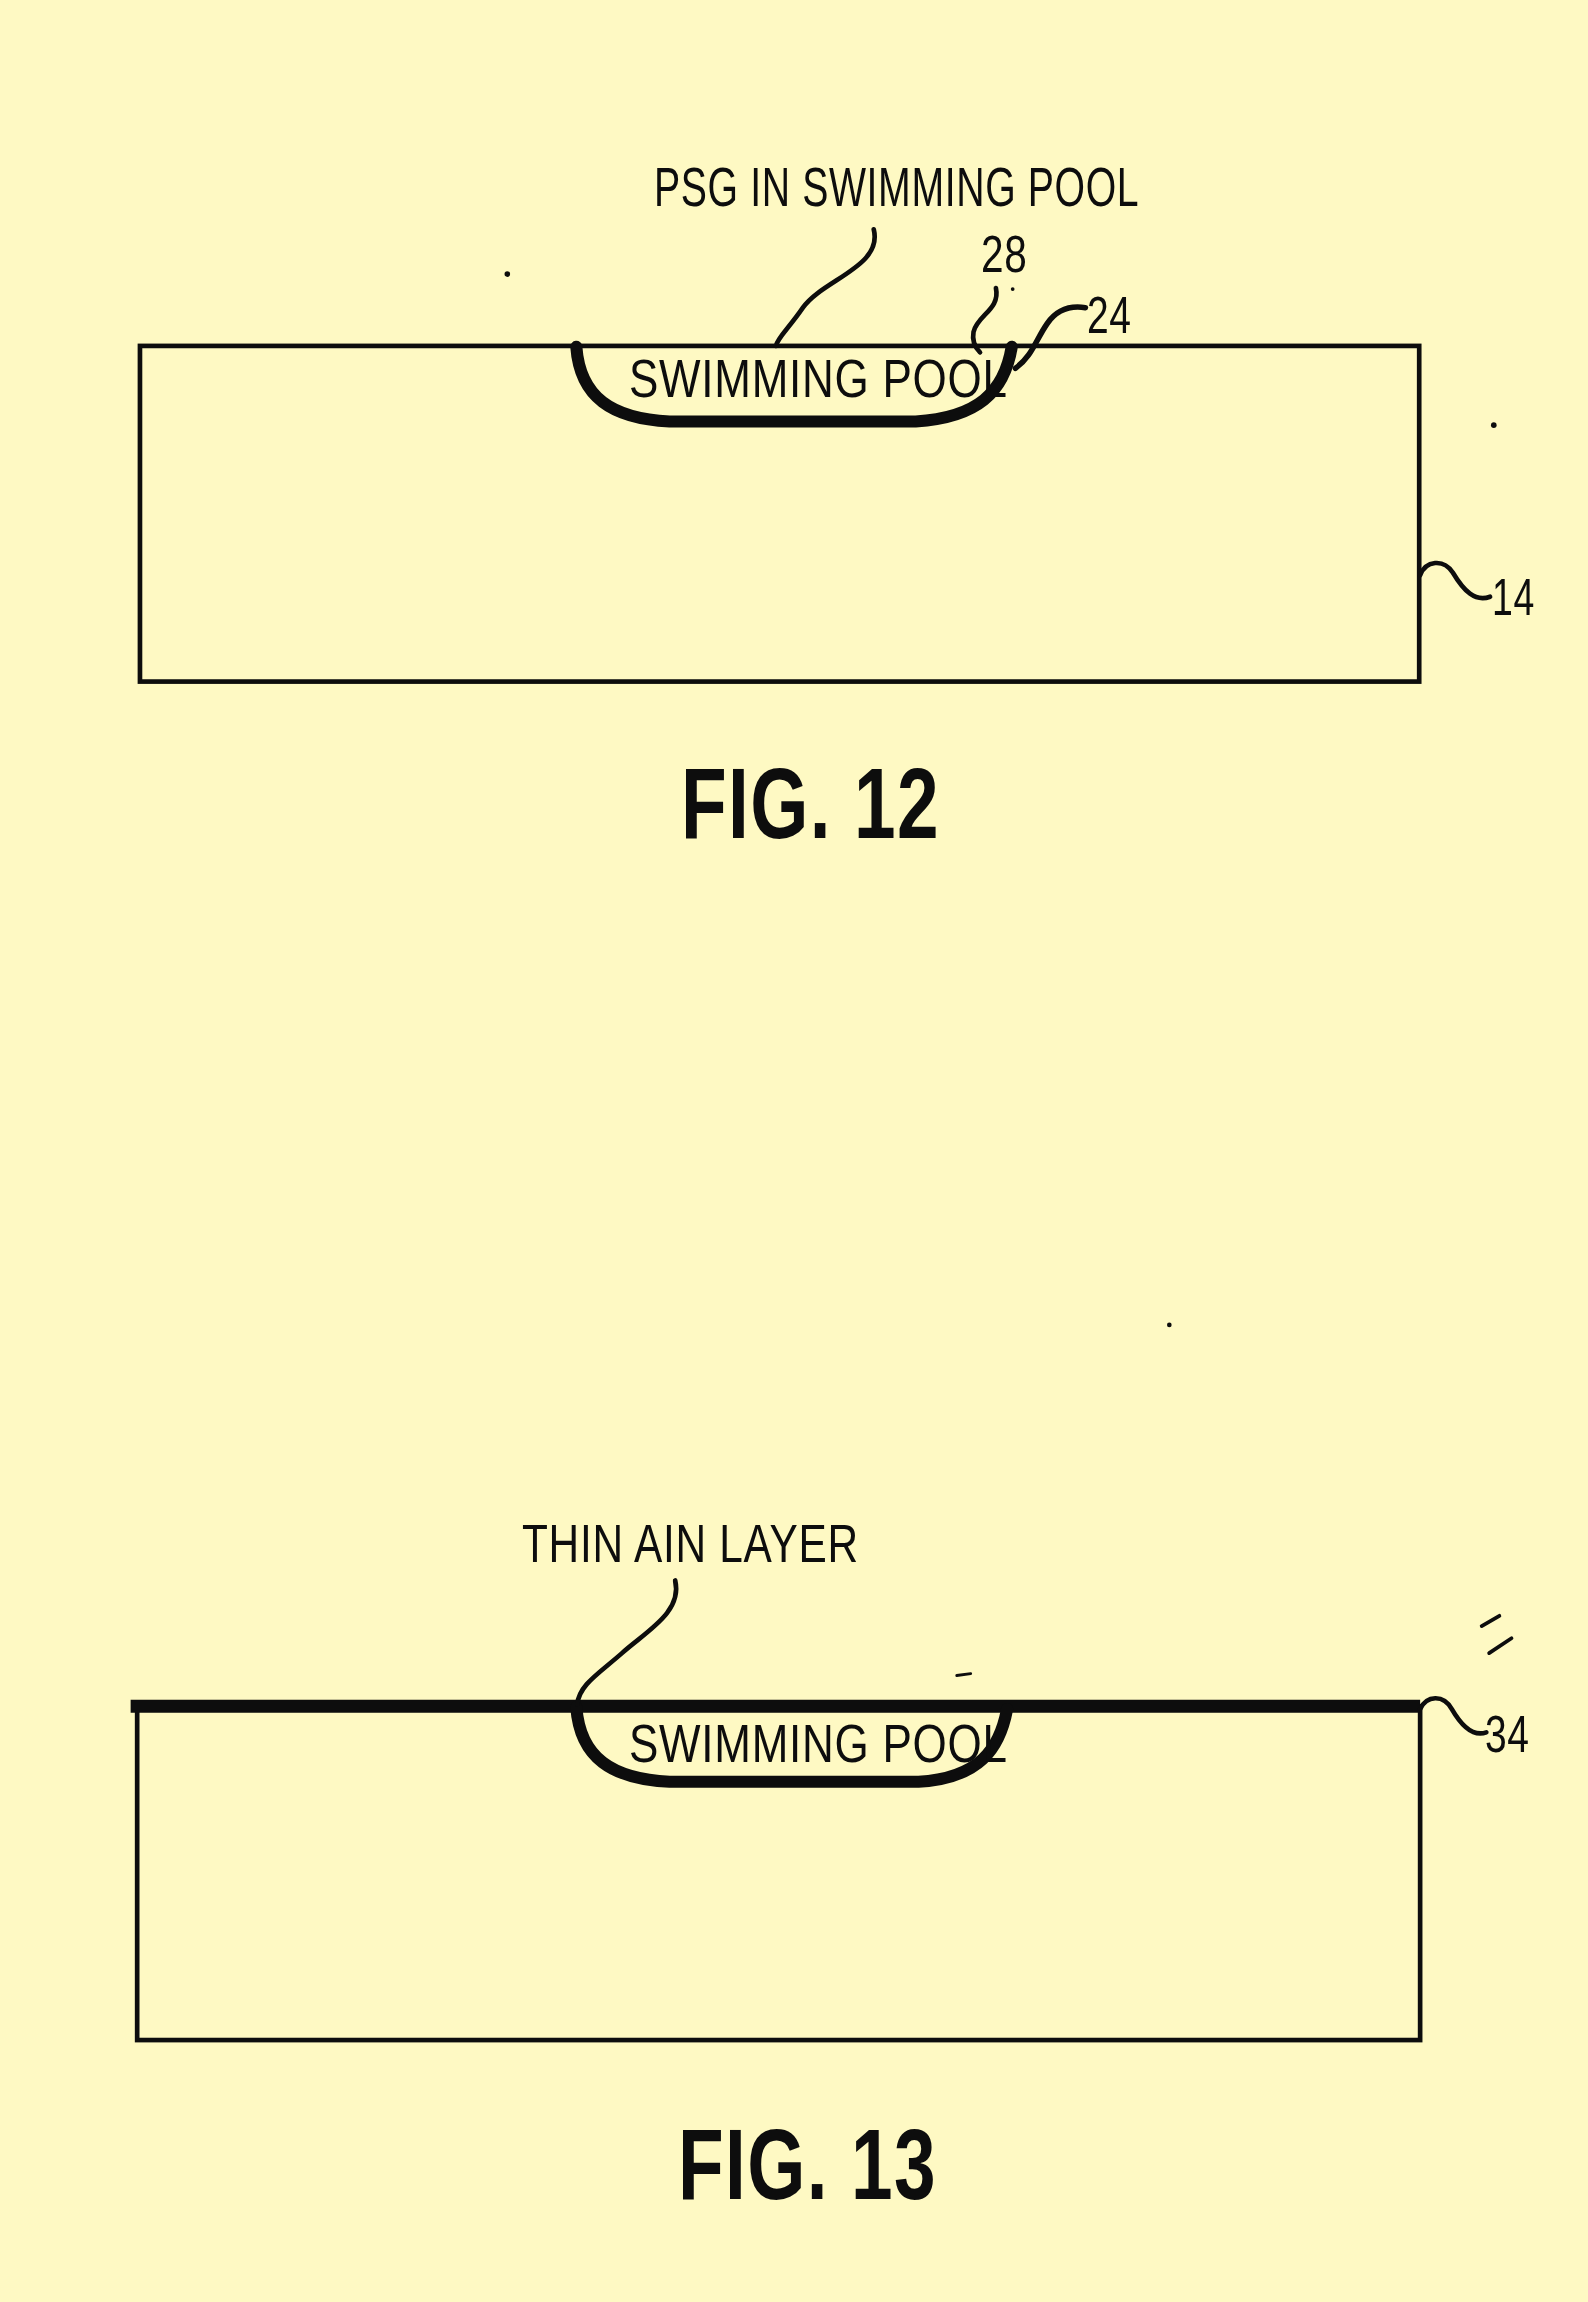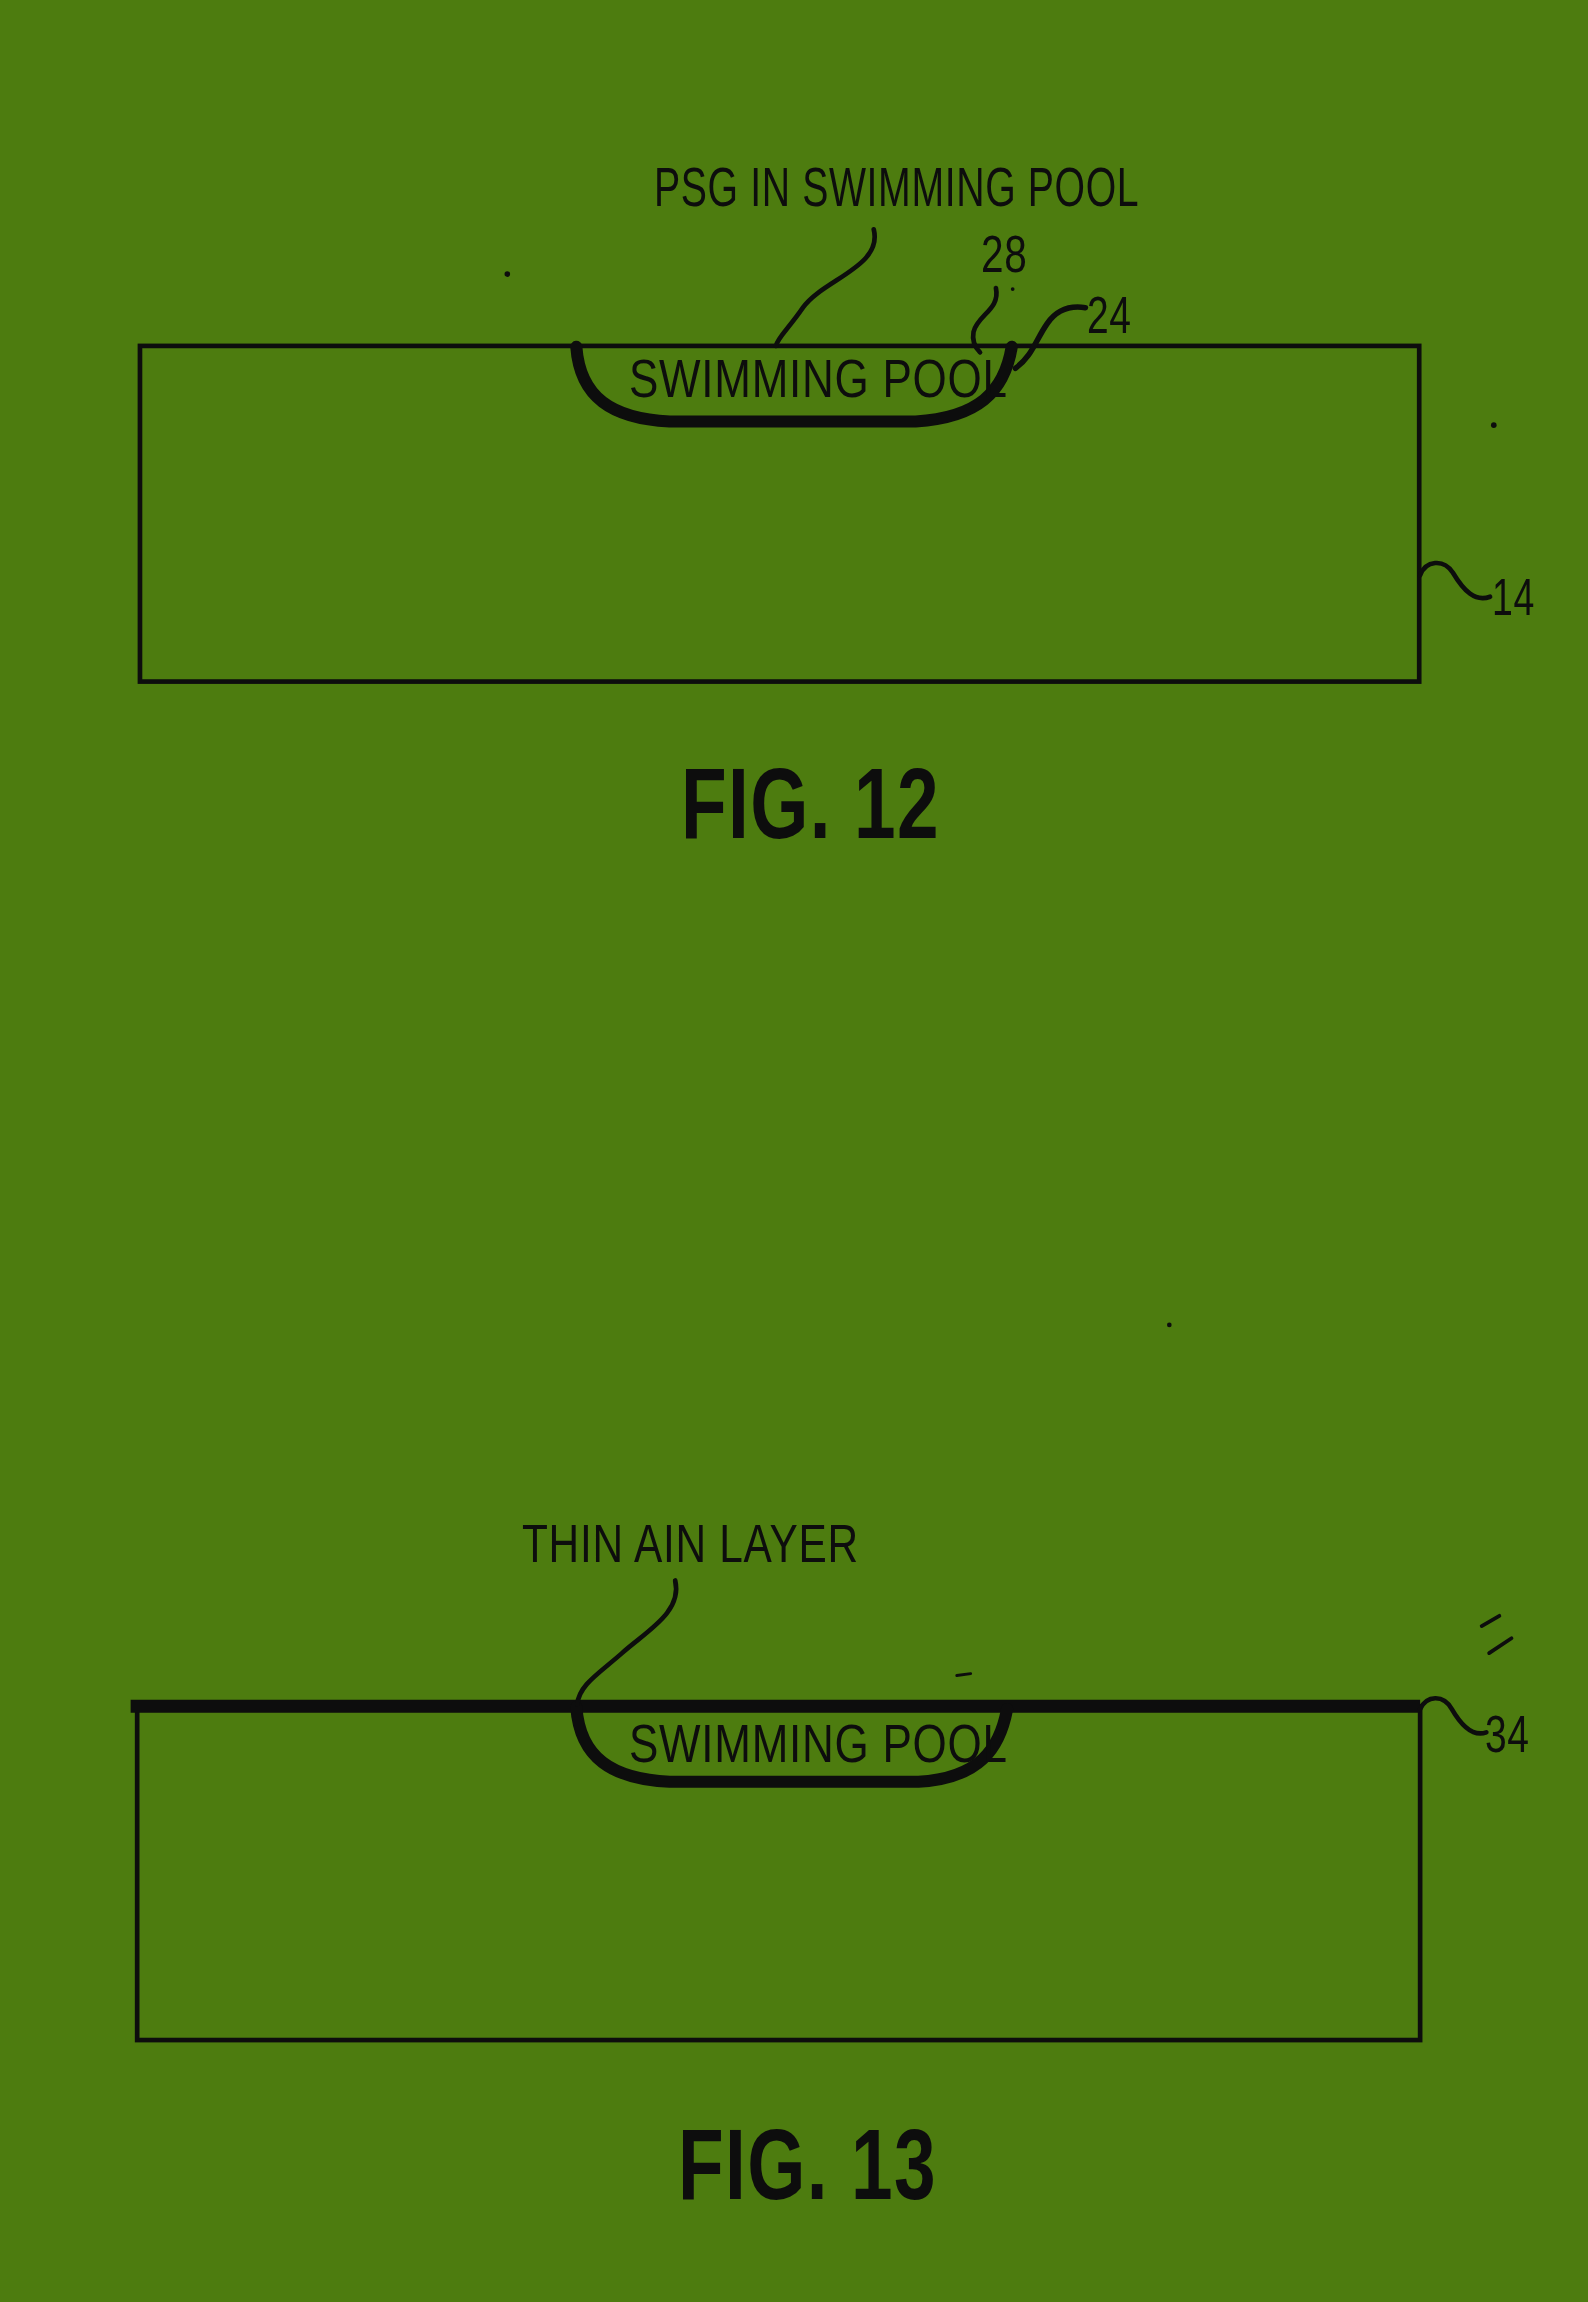--- a/index.html
+++ b/index.html
@@ -1,19 +1,19 @@
 <!DOCTYPE html>
 <html style="font-size:15px"><head>
 <meta charset="utf-8">
 <style>
   html,body{margin:0;padding:0;background:#e8e8e8;}
   #page{
     position:relative;
     width:1589px;height:2303px;
-    background:#4d7c0f;
+    background:#fef9c3;
     overflow:hidden;
     font-family:"Liberation Sans", sans-serif;
   }
   #lineart{position:absolute;left:0;top:0;width:1589px;height:2303px;}
   .lbl{
     position:absolute;
     white-space:nowrap;
     line-height:1;
     color:#0d0d0d;
     transform-origin:left top;

